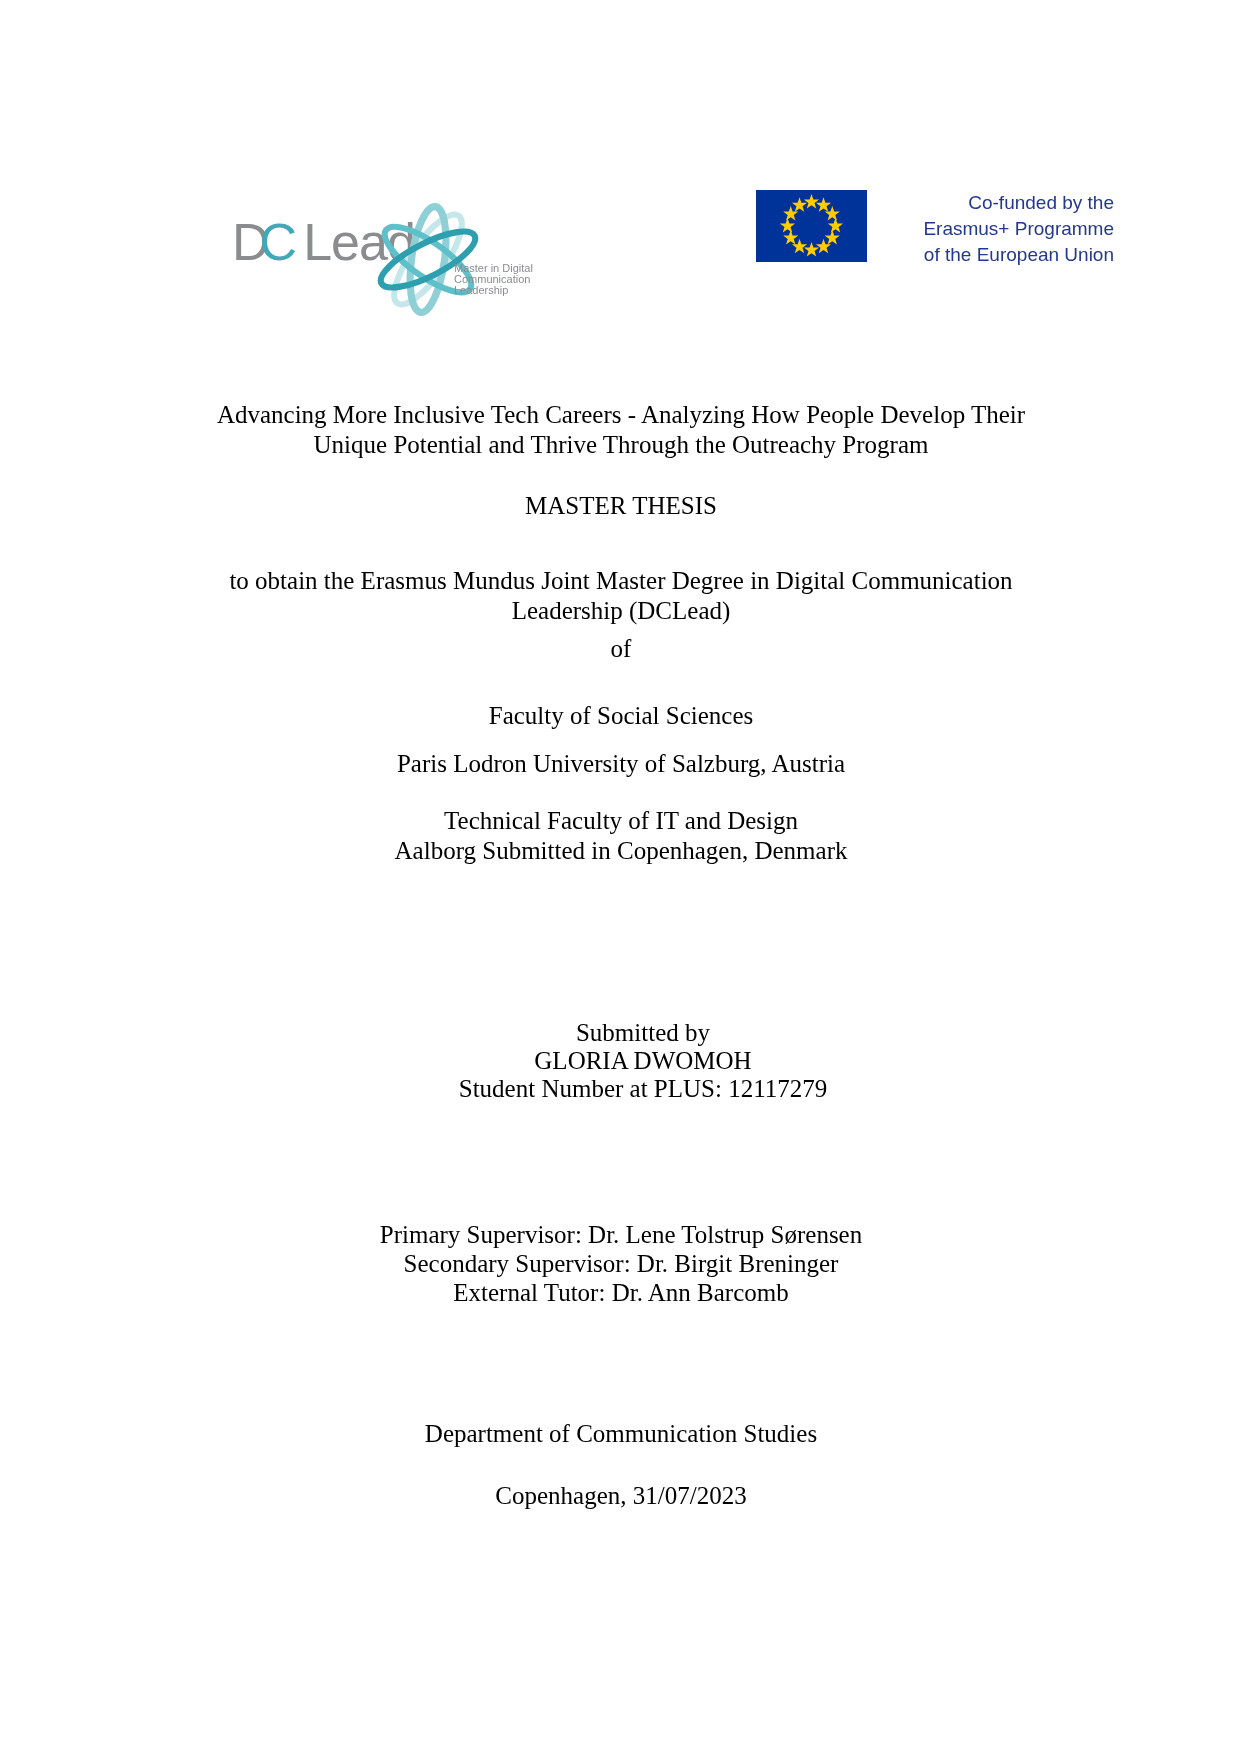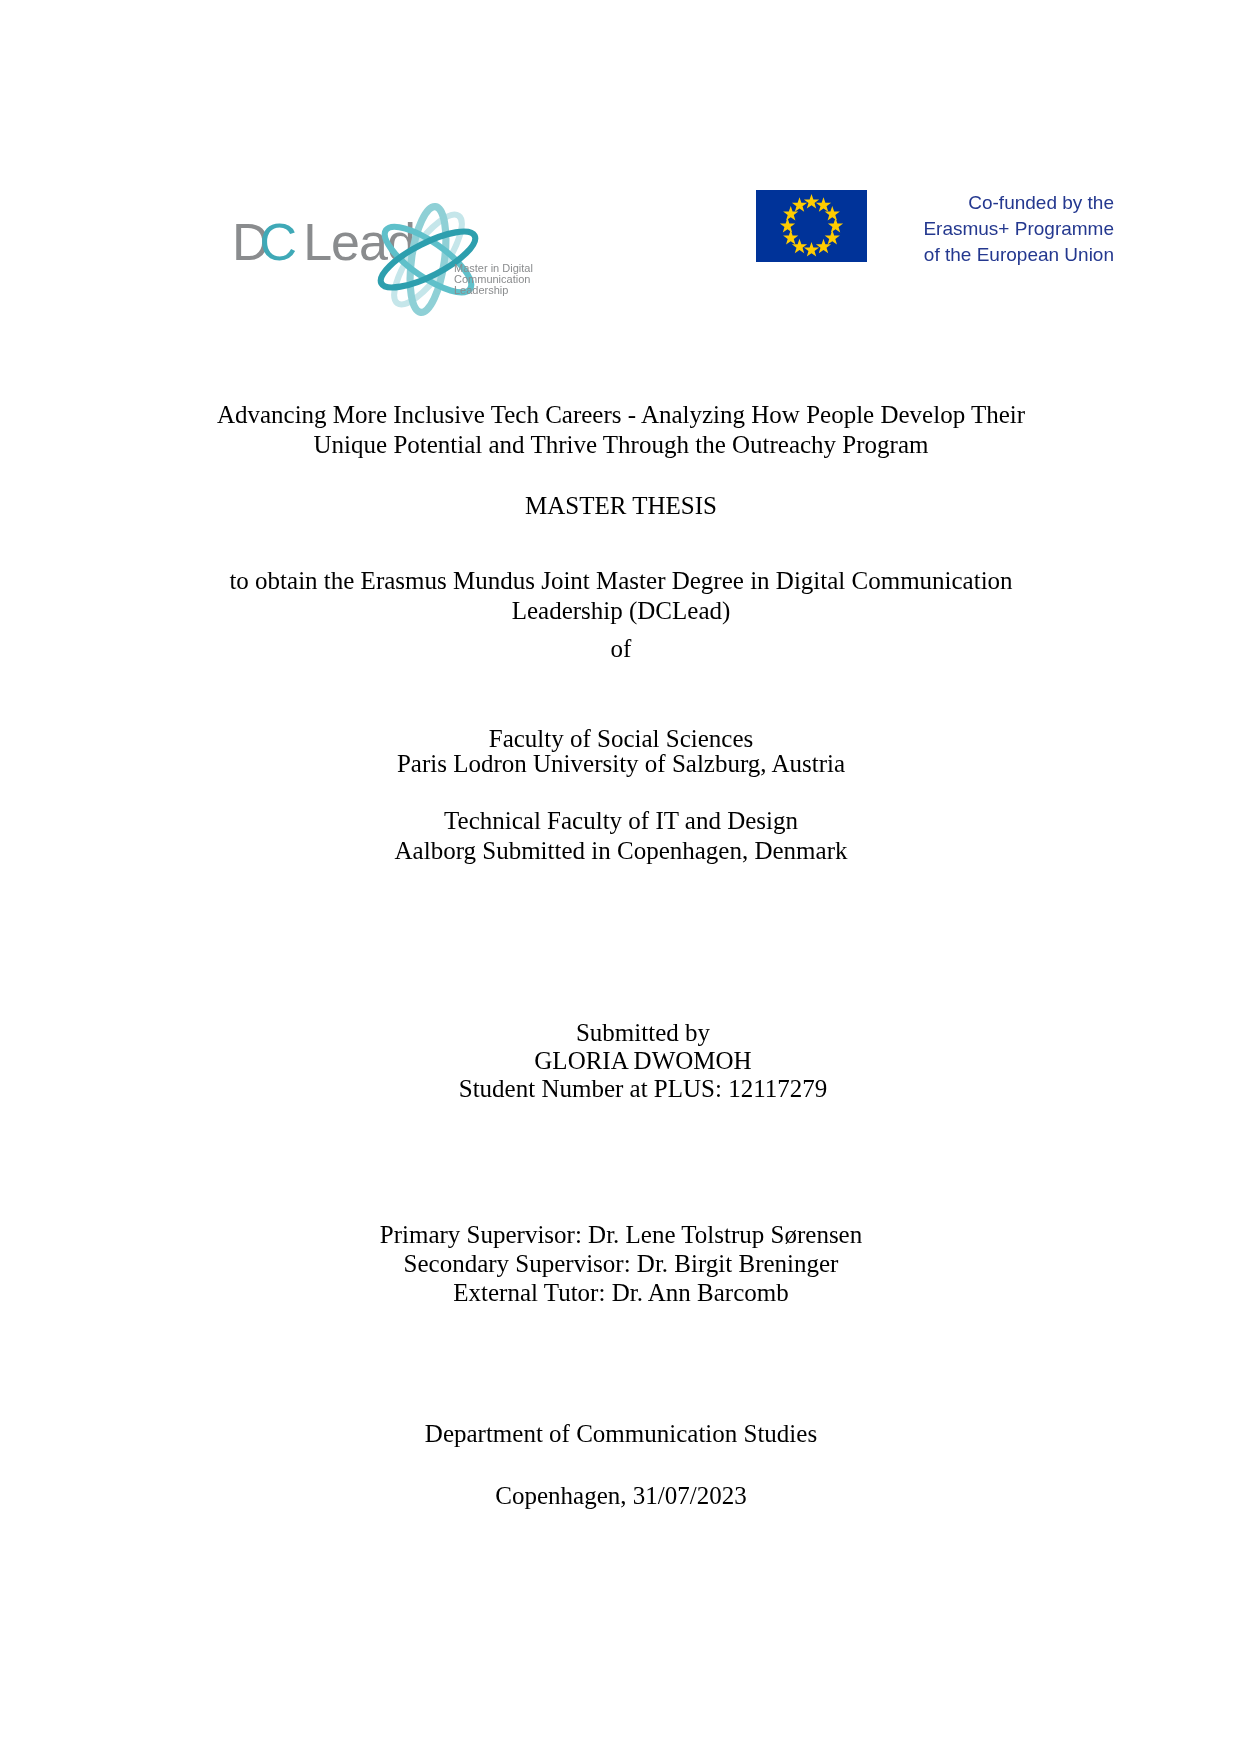--- a/index.html
+++ b/index.html
@@ -44,21 +44,21 @@
   
   .cline {
     position: absolute; left: 0; right: 0;
     text-align: center;
     font-size: 25px; line-height: 30px;
   }
   .block-title       { top: 400px; }
   .block-thesis-type { top: 491px; }
   .block-degree      { top: 531px; margin-top: 35px; }
   .block-of          { top: 634px; }
-  .block-faculty1    { top: 724px; }
+  .block-faculty1    { top: 701px; }
   .block-univ1       { top: 749px; }
   .block-faculty2    { top: 806px; }
   .block-submission  { top: 1019px; line-height: 28px; margin-left: 44px; }
   .block-supervisors { top: 1220px; line-height: 29px; }
   .block-department  { top: 1419px; }
   .block-placedate   { top: 1481px; }
 </style>
 </head>
 <body>
 

